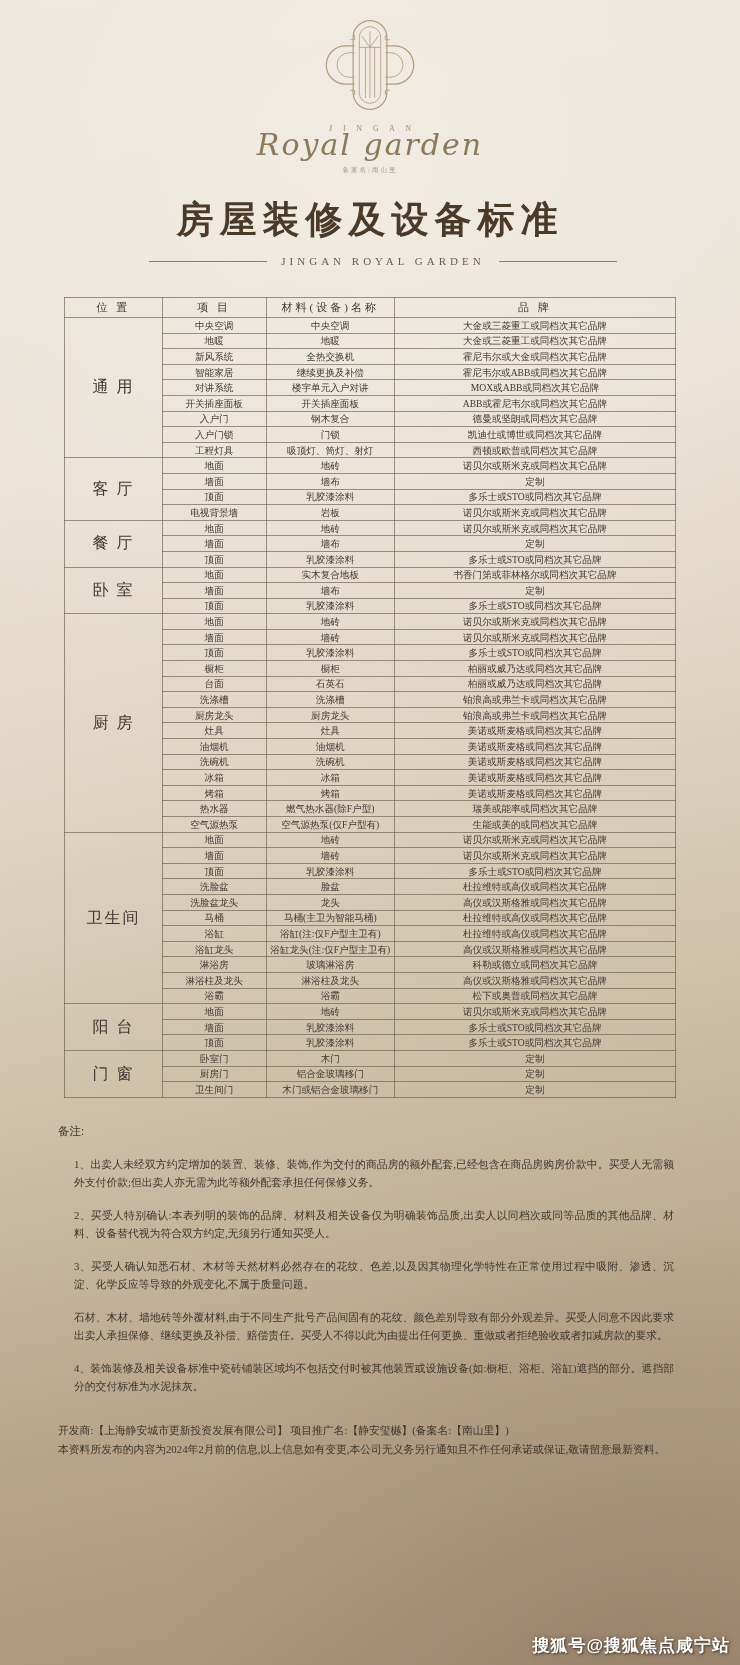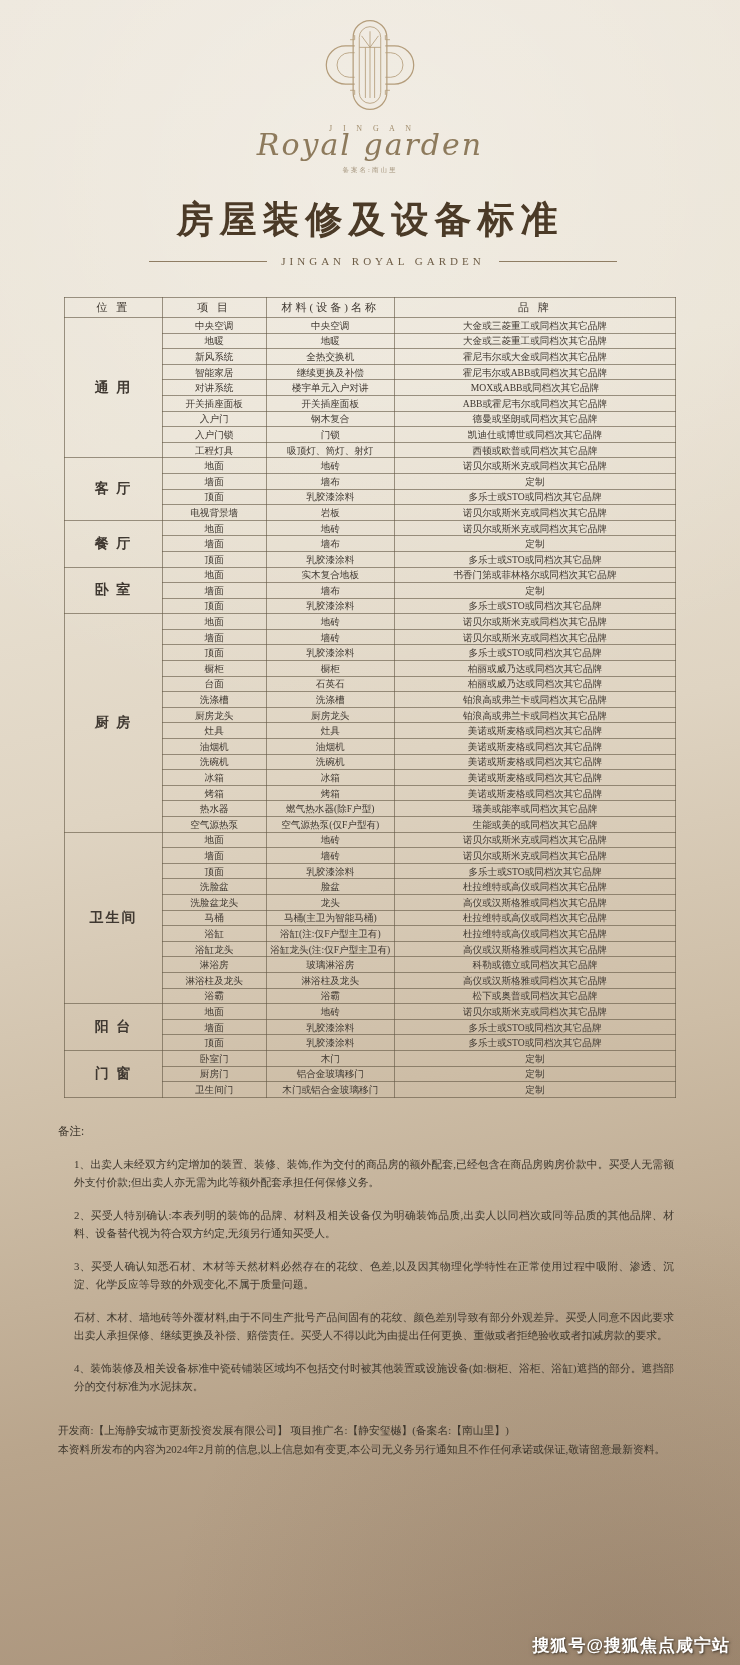--- a/index.html
+++ b/index.html
@@ -28,21 +28,21 @@
   .subtitle-row { margin-top:10px; display:flex; align-items:center; justify-content:center; gap:14px;padding-left:26px; }
   .subtitle-row .rule { width:118px; height:1px; background:#8f7d63; }
   .subtitle-text { font-size:11px; letter-spacing:4px; color:#6d5c45; }
   
   table.standards { width:612px; margin:30px auto 0 auto; border-collapse:collapse;
     font-size:9.6px; color:#3f3831; }
   table.standards th, table.standards td {
     border:1px solid rgba(100,88,70,.62); text-align:center; vertical-align:middle;
     padding:0 3px; height:15.6px; line-height:1.15; font-weight:normal; }
   table.standards th { font-weight:normal; font-size:11px; height:20px; letter-spacing:3px; }
-  table.standards td.loc { font-weight:bold; font-size:14px; letter-spacing:2px; }
+  table.standards td.loc { font-weight:normal; font-size:16px; letter-spacing:2px; }
   
   .notes { width:632px; margin:24px 0 0 58px; font-size:10.8px; line-height:1.62;
     color:#3d362c; text-align:justify; }
   .notes-heading { font-weight:normal; font-size:11.5px; margin-bottom:2px; }
   .notes p.note-item { margin:16px; }
   
   .footer-info { width:640px; margin:26px 0 0 58px; font-size:10.8px; line-height:1.75; color:#3d362c; }
   
   .watermark { position:absolute; right:10px; bottom:8px; font-size:17px; font-weight:bold;
     color:#ffffff; letter-spacing:1px;

